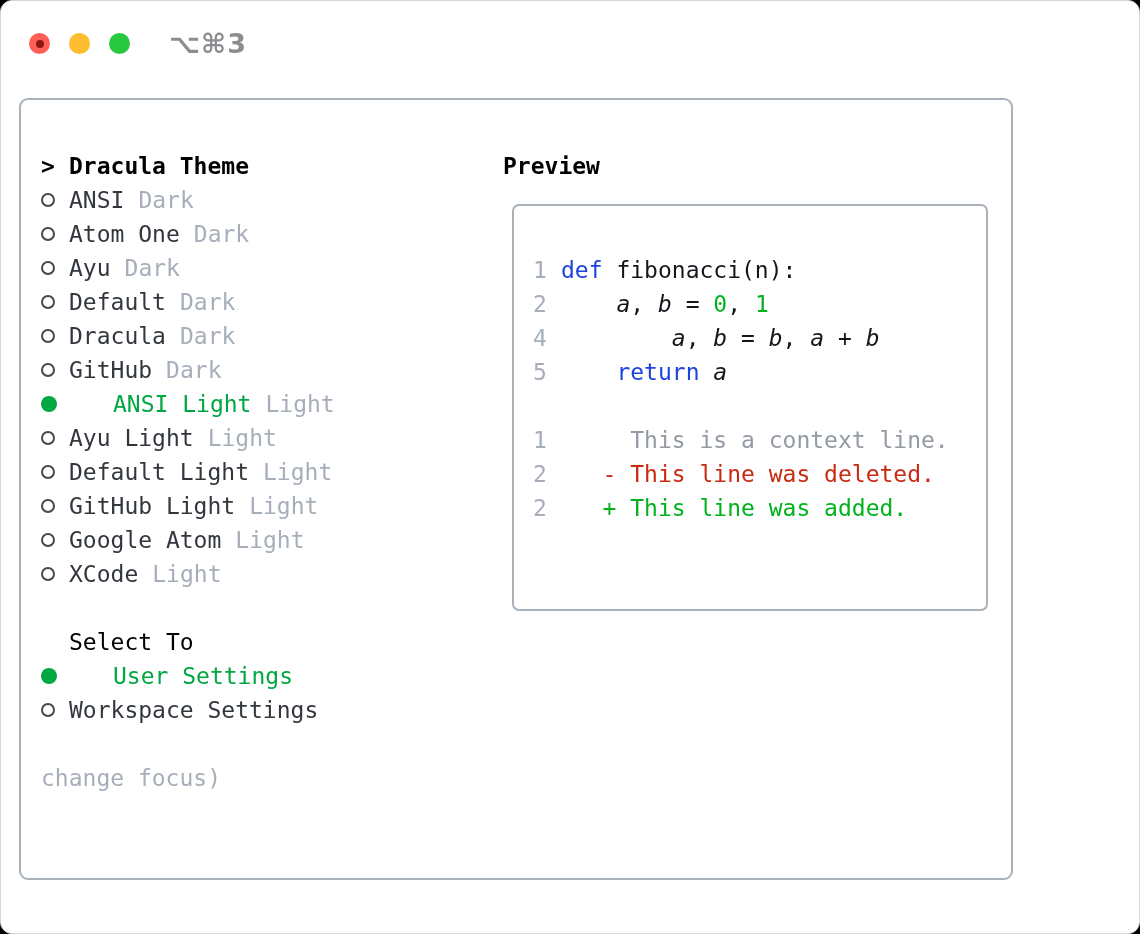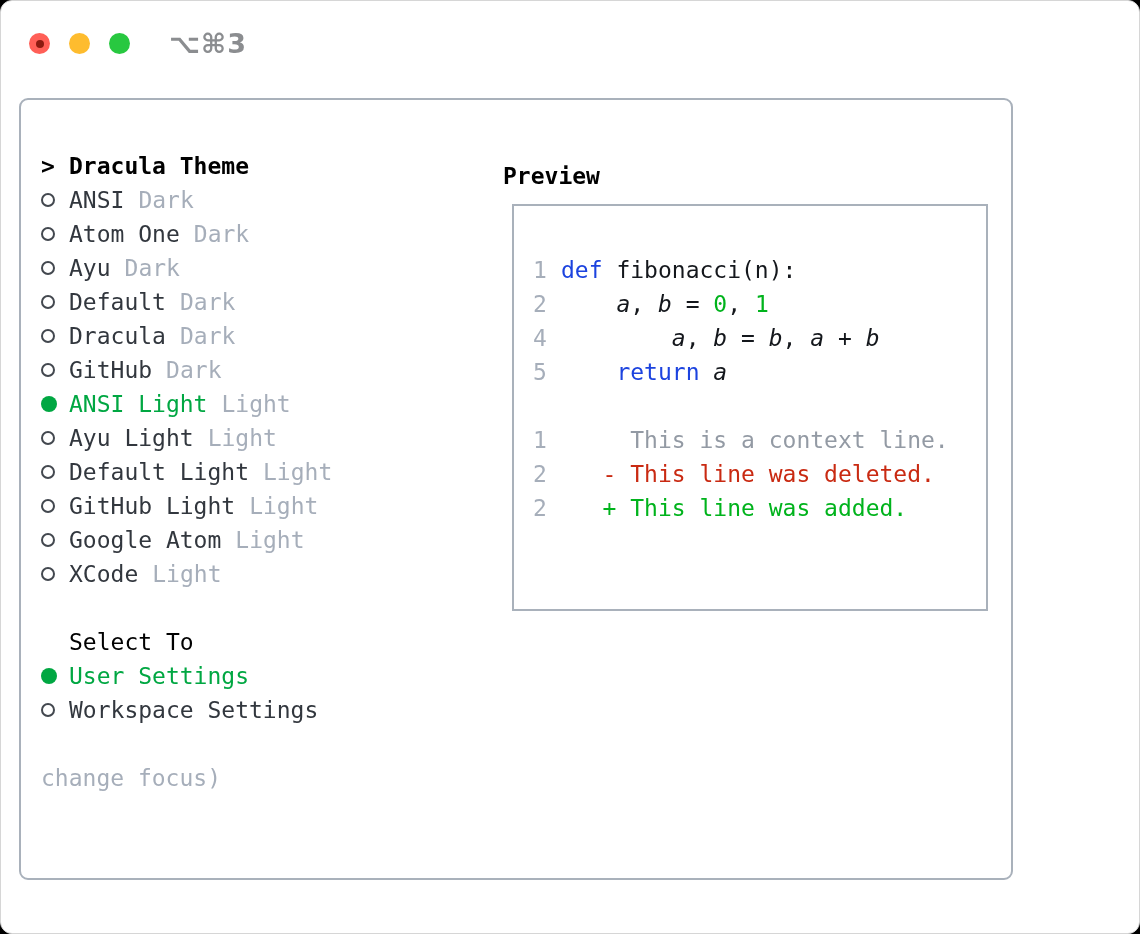--- a/index.html
+++ b/index.html
@@ -34,32 +34,32 @@
   
   .left{position:absolute;left:20px;top:49px;width:460px;}
   .row{height:34px;display:flex;align-items:center;font-size:23px;color:var(--text);white-space:pre;}
   .marker{width:28px;display:flex;align-items:center;flex:none;}
   .cursor{font-weight:bold;color:#000;}
   .radio{width:14px;height:14px;border:2px solid #43484f;border-radius:50%;box-sizing:border-box;}
   .radio.on{width:16px;height:16px;background:var(--sel-green);border:none;}
   .hdr{font-weight:bold;color:#000;}
   .hdr2{color:#000;}
   .label{color:var(--text);}
-  .label.sel{color:var(--sel-green);}
+  .label.sel{color:var(--sel-green);margin-left:44px;}
   .tag{color:var(--tag);margin-left:14px;text-align:center;}
   .help-row{height:34px;display:flex;align-items:center;color:var(--help);font-size:23px;white-space:pre;}
   .spacer{height:34px;}
   
   .preview-title{
     position:absolute;left:482px;top:49px;height:34px;display:flex;align-items:center;
-    font-size:23px;font-weight:bold;color:#000;margin-top:10px;
+    font-size:23px;font-weight:bold;color:#000;
   }
   .preview-box{
     position:absolute;left:491px;top:104px;width:476px;height:407px;
-    border:2px solid var(--border);border-radius:0;box-sizing:border-box;
+    border:2px solid var(--border);border-radius:7px;box-sizing:border-box;
     padding:47px 0 0 19px;overflow:hidden;background:#fff;
   }
   .crow{height:34px;line-height:34px;font-size:23px;white-space:pre;}
   .lineno{display:inline-block;width:28px;color:var(--lineno);}
   .tk-text{color:var(--code-text);}
   .tk-keyword{color:var(--kw-blue);}
   .tk-builtin{color:var(--builtin-cyan);}
   .tk-number{color:var(--num-green);}
   .tk-context{color:var(--ctx);}
   .tk-deleted{color:var(--del-red);}

